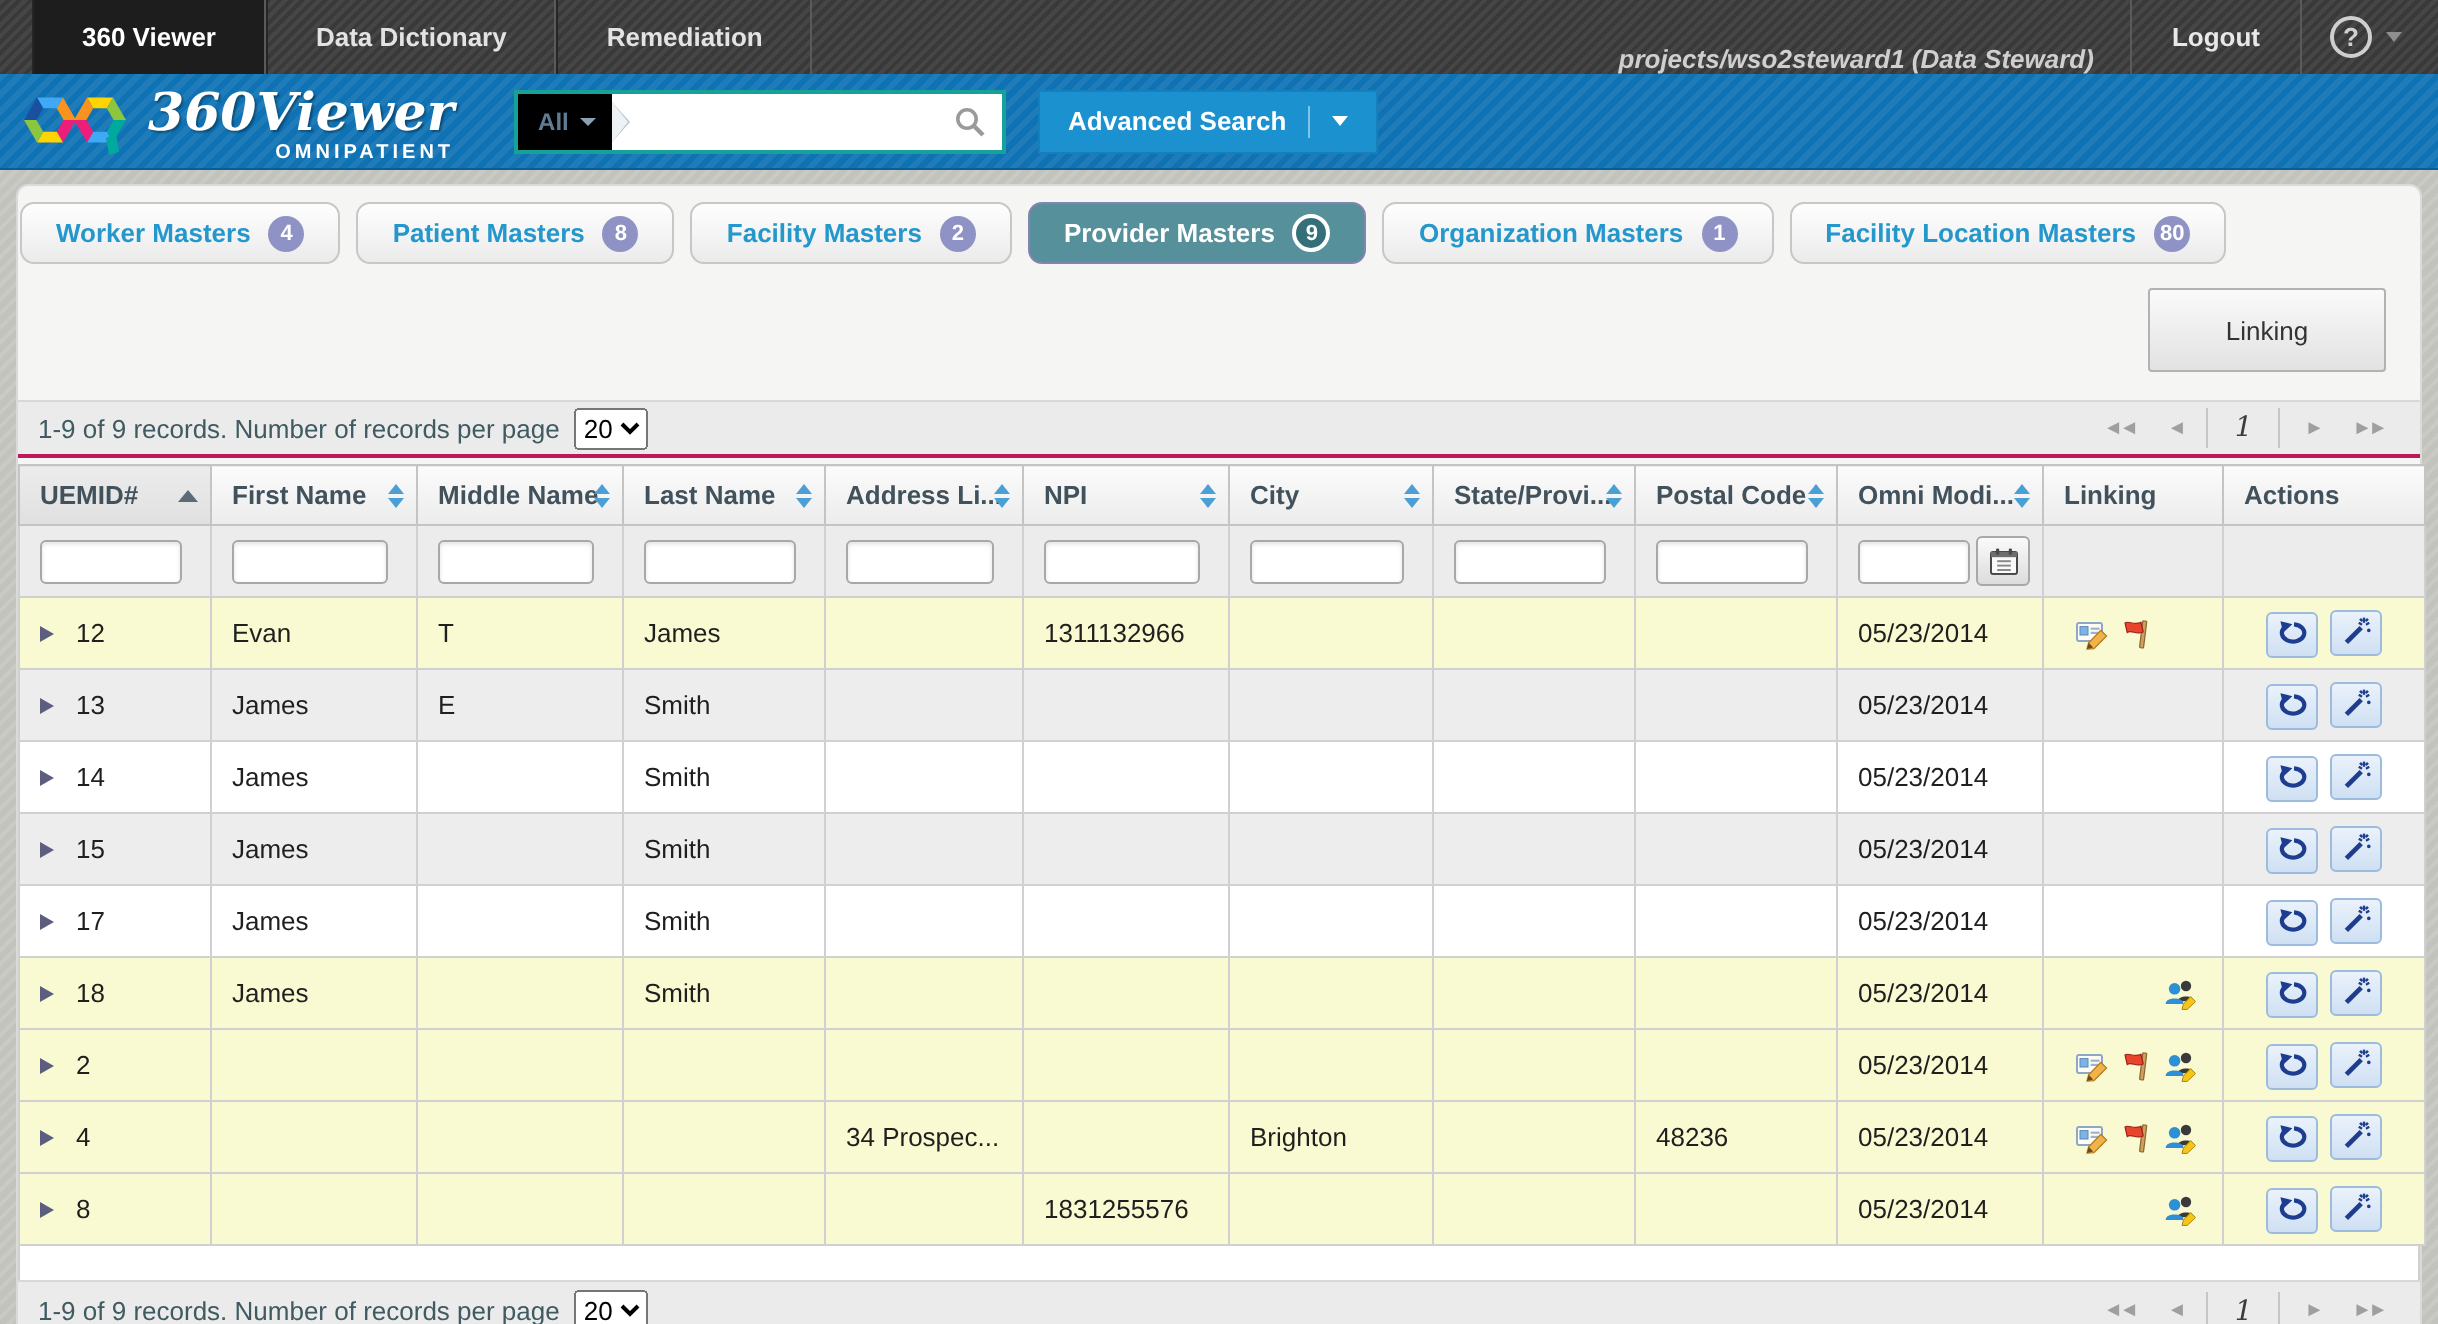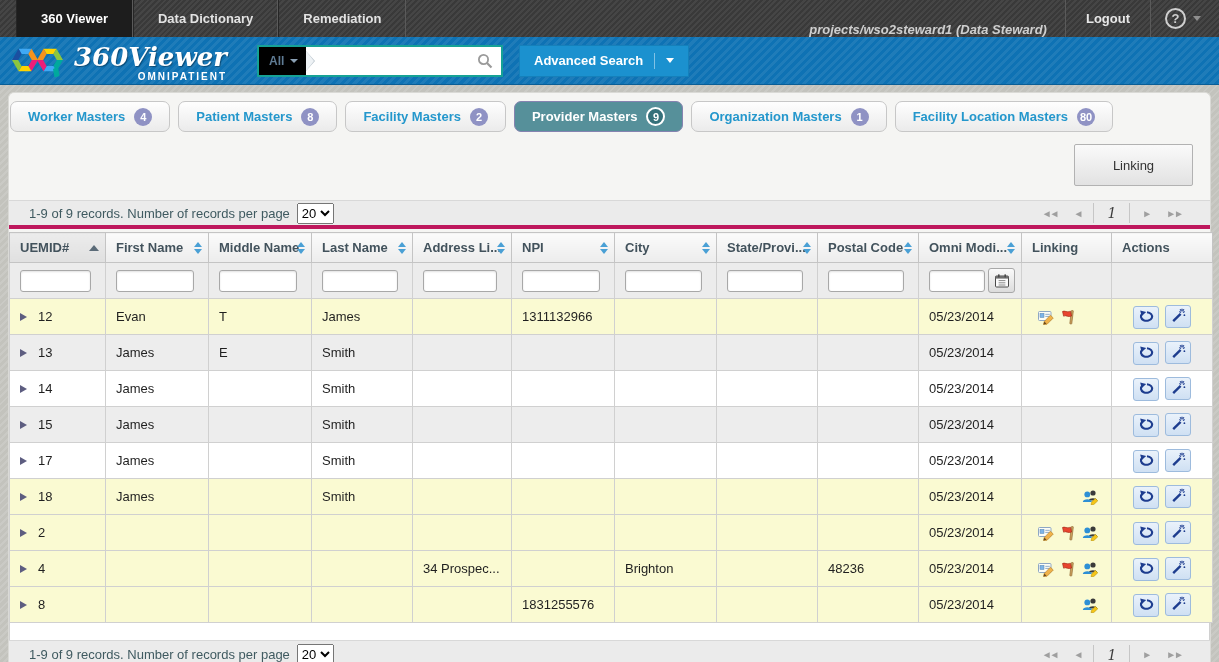--- a/index.html
+++ b/index.html
@@ -92,22 +92,22 @@
 
   .linking-row { display:flex; justify-content:flex-end; margin-top:12px; padding-right:17px; }
   .linking-btn {
     width:119px; height:42px; background:linear-gradient(#fafafa,#e2e2e2);
     border:1px solid #b2b2b2; border-radius:2px; font-size:13px; color:#333;
     font-family:"Liberation Sans", sans-serif; cursor:pointer;
   }
 
   .pagebar {
     margin-top:14px; height:29px; background:#ebebeb;
-    border-top:1px solid #d8d8d8; border-bottom:4px solid #be185d;
-    display:flex; align-items:center; padding:0 20px; color:#3f5a60; font-size:13px;
+    border-top:1px solid #d8d8d8; border-bottom:2px solid #be185d;
+    display:flex; align-items:center; padding:0 10px; color:#3f5a60; font-size:13px;
   }
   .pagebar.footer { margin-top:0; height:32px; }
   .pagesize-select { margin-left:7px; height:21px; font-size:13px; font-family:"Liberation Sans", sans-serif; }
   .pager { margin-left:auto; display:flex; align-items:center; height:100%; }
   .pg-btn { color:#9f9f9f; font-size:10px; padding:0 8px; cursor:pointer; letter-spacing:-2px; }
   .pg-page {
     font-family:"DejaVu Serif", serif; font-style:italic; font-size:14px; color:#3c3c3c;
     padding:0 13px; margin:0 4px; height:20px; display:flex; align-items:center;
     border-left:1px solid #c6c6c6; border-right:1px solid #c6c6c6; cursor:pointer;
   }

